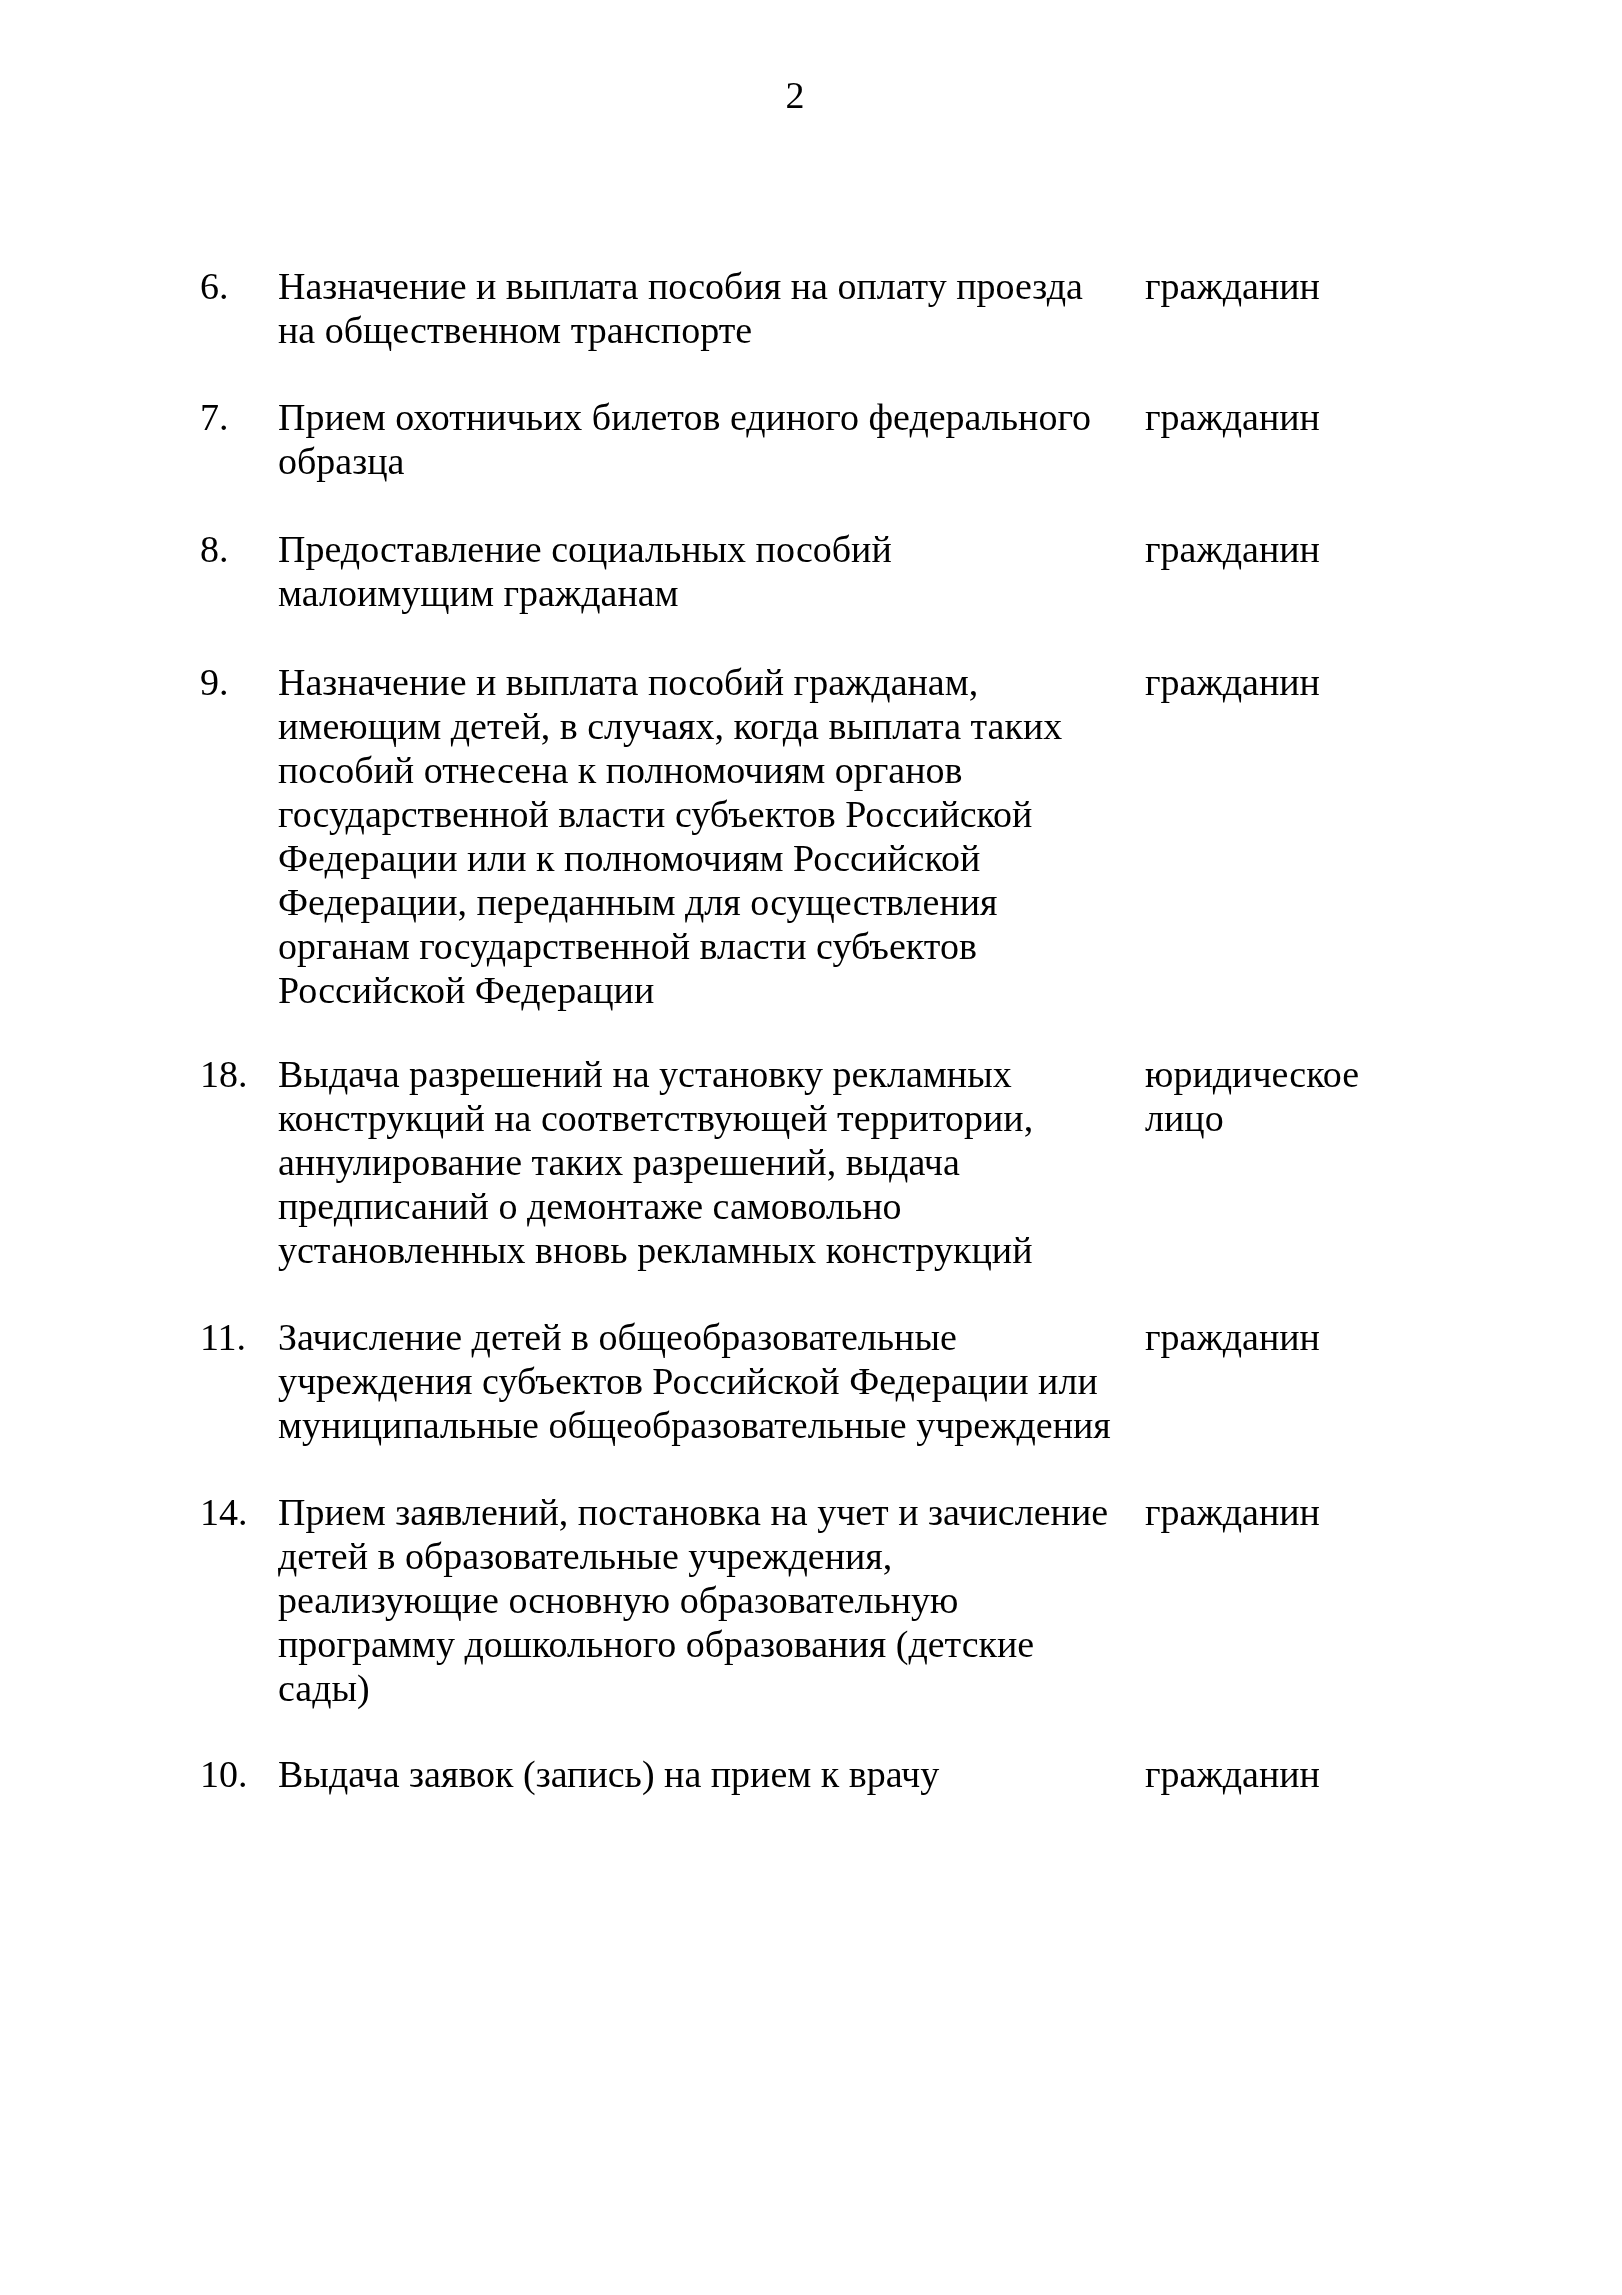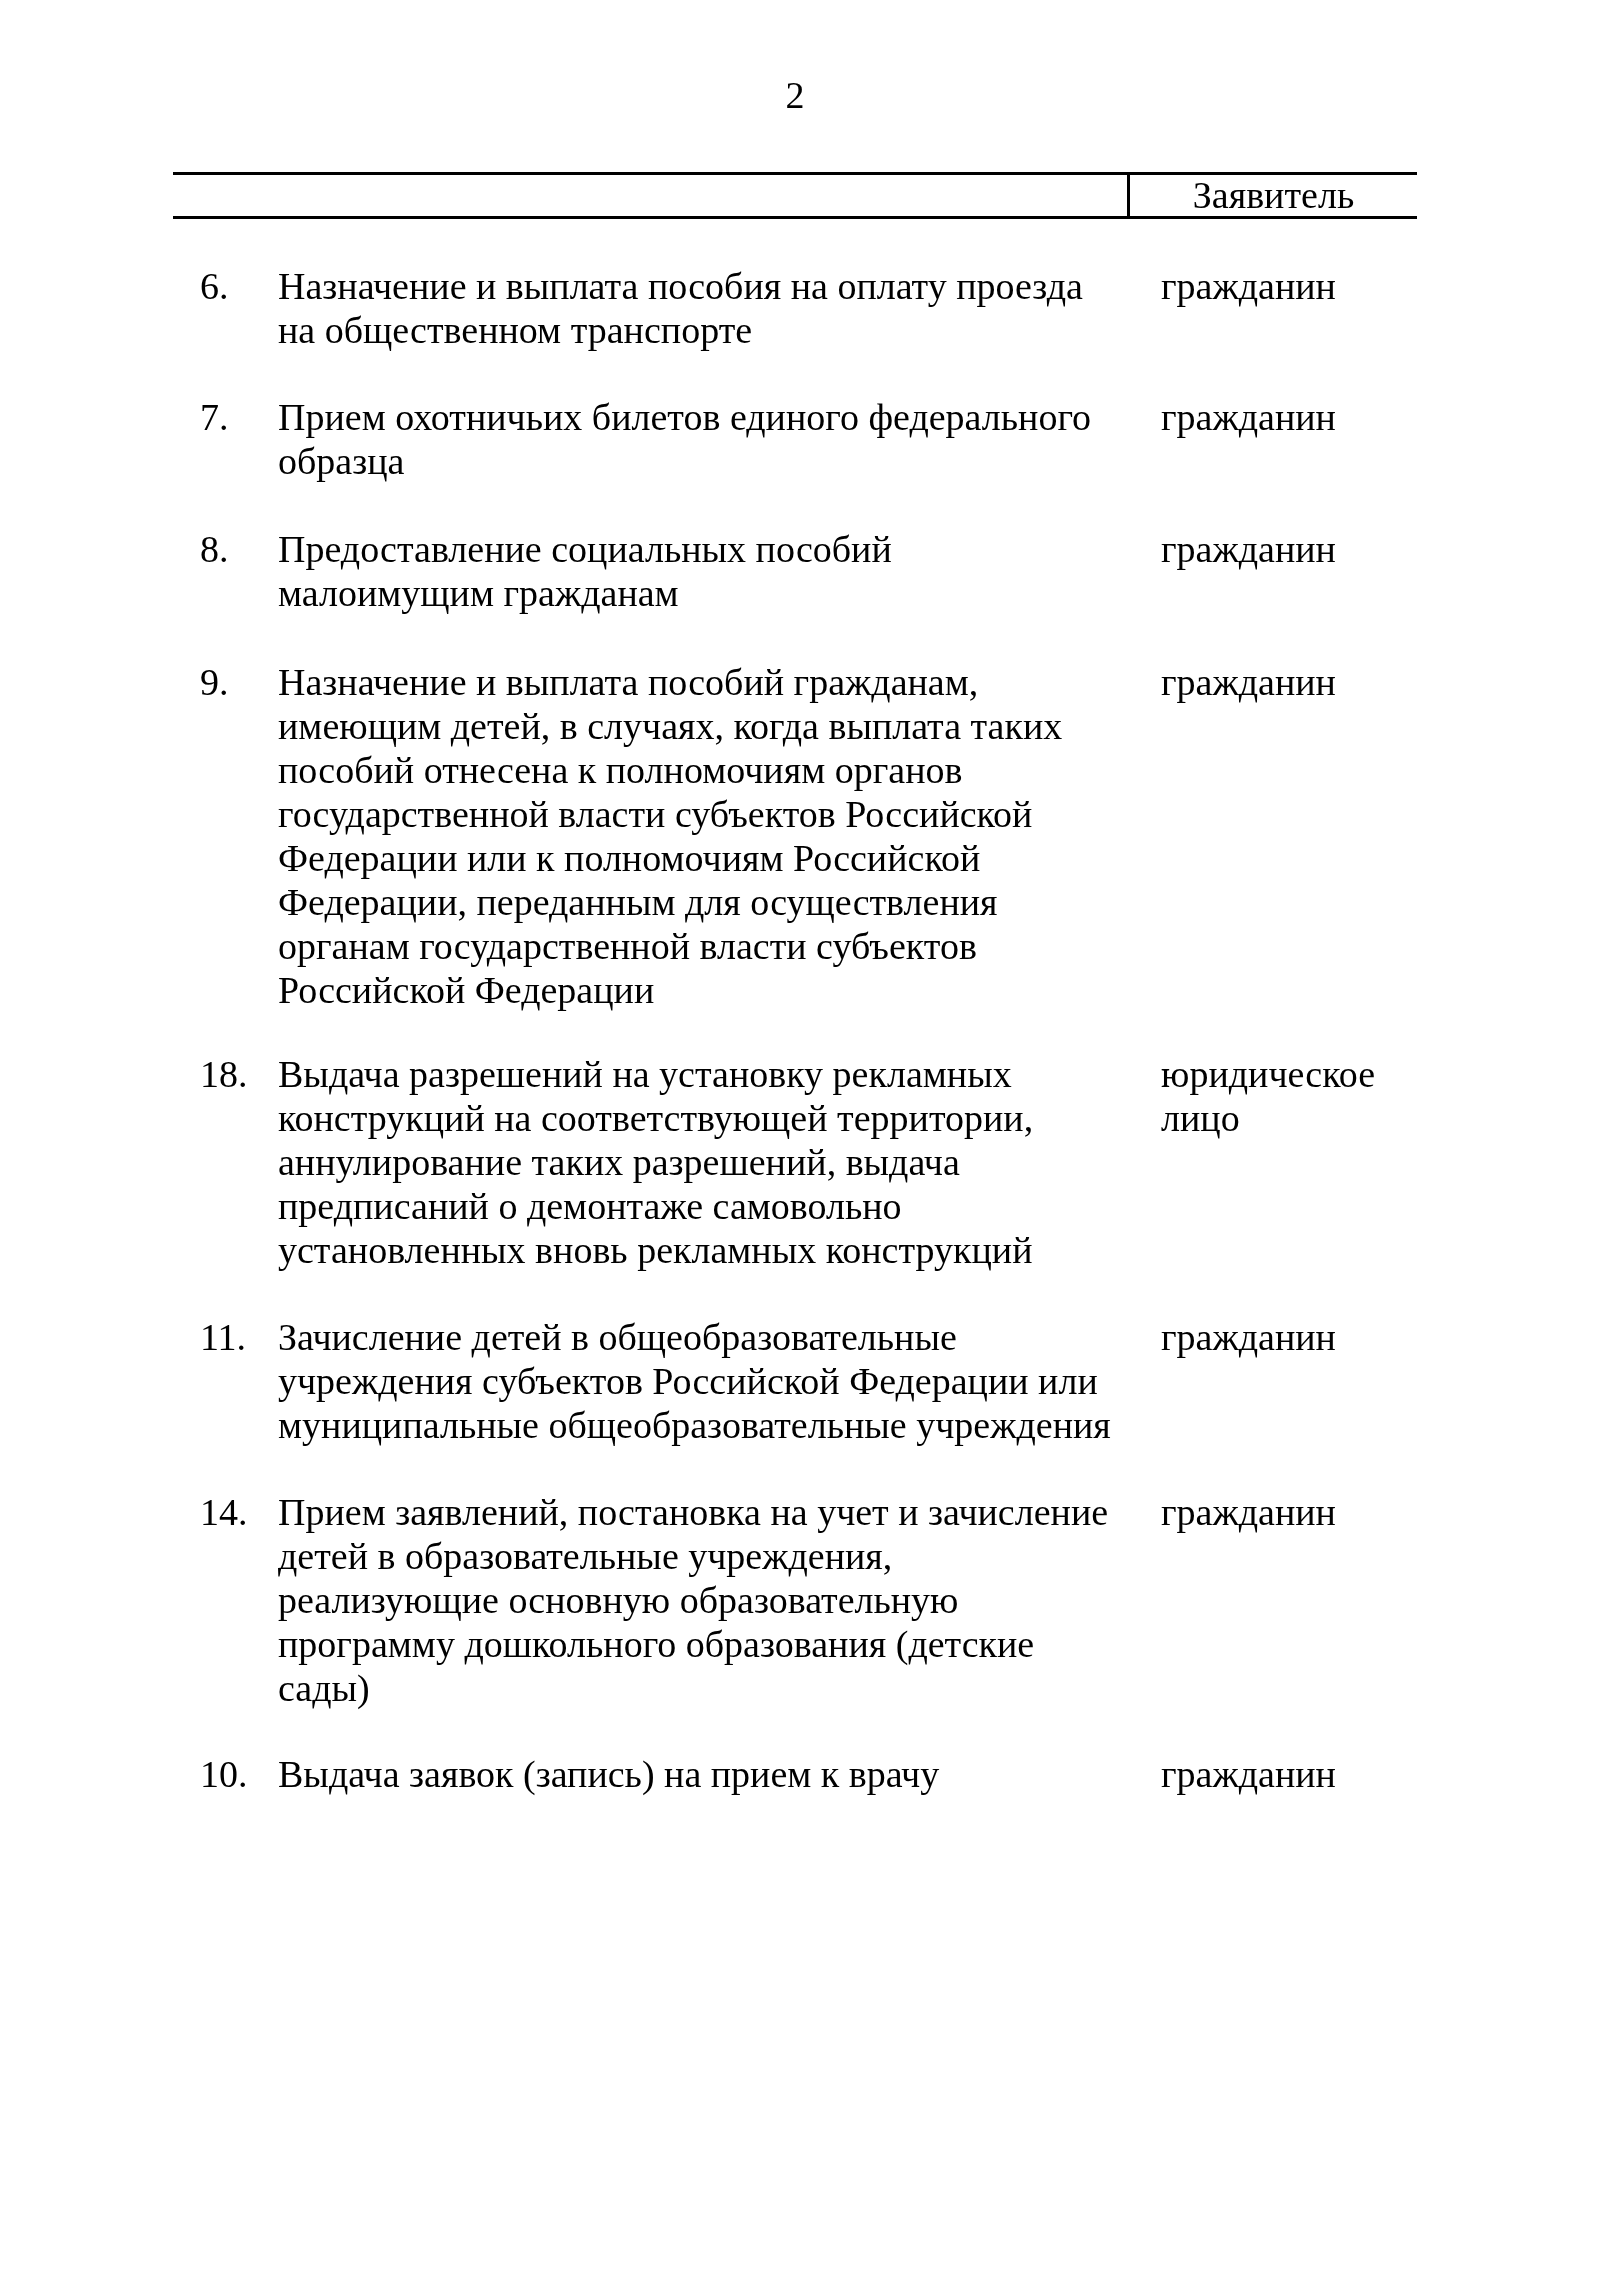--- a/index.html
+++ b/index.html
@@ -41,34 +41,29 @@
     position:absolute;left:200px;width:75px;
     white-space:pre;
   }
   .row .svc{
     position:absolute;left:278px;
     white-space:pre;
   }
   .row .app{
     position:absolute;left:1145px;width:275px;
     white-space:pre;
-    margin-left:16px;
   }
 </style>
 </head>
 <body>
 
 <div class="page">
 
   <div class="page-number">2</div>
 
-  <div class="table-header">
-    <div class="v-divider"></div>
-    <div class="applicant-cell">Заявитель</div>
-  </div>
 
   <div class="row" style="top:264px">
     <div class="num">6.</div>
     <div class="svc">Назначение и выплата пособия на оплату проезда
 на общественном транспорте</div>
     <div class="app">гражданин</div>
   </div>
 
   <div class="row" style="top:395px">
     <div class="num">7.</div>

